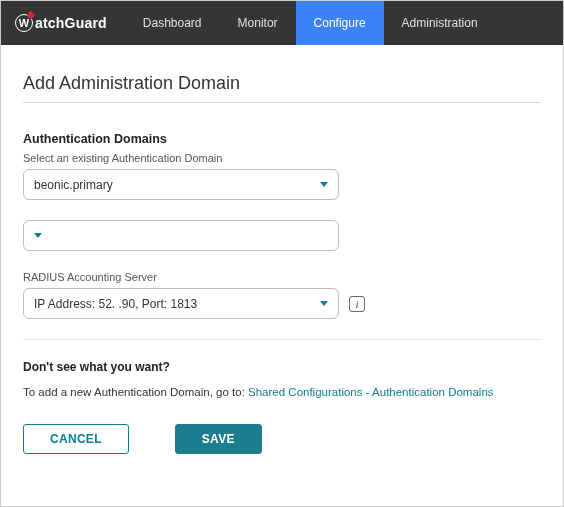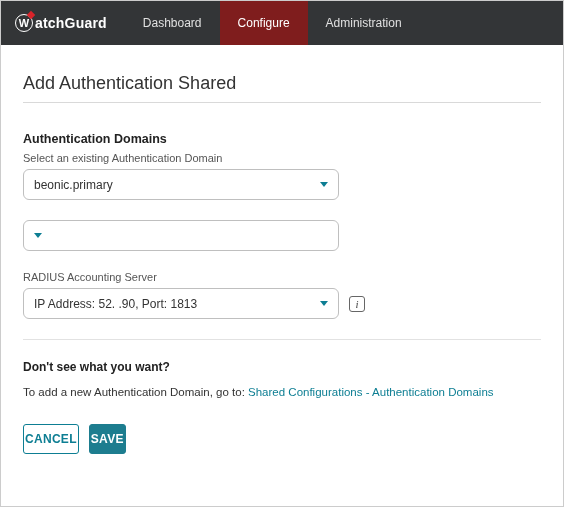--- a/index.html
+++ b/index.html
@@ -41,21 +41,21 @@
     width:6px; height:6px;
     background:#d9232a;
     transform: rotate(45deg);
   }
   .nav-item {
     display:flex; align-items:center;
     padding: 4px 18px;
     cursor: pointer;
     color:#e0e0e0;
   }
-  .nav-item.active { background:#7f1d1d; color:#fff; }
+  .nav-item.active { background:#3b82f6; color:#fff; }
 
   .page {
     padding: 28px 22px 18px 22px;
     color:#333;
   }
   h1.page-title {
     font-size: 18px;
     font-weight: normal;
     color:#333;
     padding-bottom: 8px;
@@ -135,59 +135,63 @@
   }
   .foot-text a { color:#0d7e93; text-decoration:none; cursor:pointer; }
 
   .actions {
     margin-top: 26px;
     display:flex;
     gap:10px;
   }
   .btn {
     height:30px;
-    padding:0 1px;
+    padding:0 26px;
     font-size:12px;
     font-weight:bold;
     border-radius:3px;
     cursor:pointer;
     letter-spacing:0.3px;
   }
   .btn-cancel {
     background:#fff;
     border:1px solid #0d7e93;
     color:#0d7e93;
   }
   .btn-save {
     background:#1d7d8f;
     border:1px solid #1d7d8f;
     color:#fff;
+    margin-left:36px;
   }
 </style>
 </head>
 <body>
 
 <div class="nav">
   <div class="logo">
     <span class="logo-w">W<span class="logo-dot"></span></span>
       <span>atchGuard</span>
   </div>
   <div class="nav-item">
       <span>Dashboard</span>
     </div>
+  <div class="nav-item">
+      <span>Monitor</span>
+    </div>
   <div class="nav-item active">
       <span>Configure</span>
     </div>
   <div class="nav-item">
       <span>Administration</span>
     </div>
 </div>
 
 <div class="page">
-  <h1 class="page-title">Add Authentication Shared</h1>
+  <h1 class="page-title">Add Administration Domain</h1>
 
   <div class="section-heading">Authentication Domains</div>
 
   <div class="field-label">Select an existing Authentication Domain</div>
   <div class="select-wrap">
     <div class="select">
       <span>beonic.primary</span>
       <span class="chev"></span>
     </div>
   </div>

